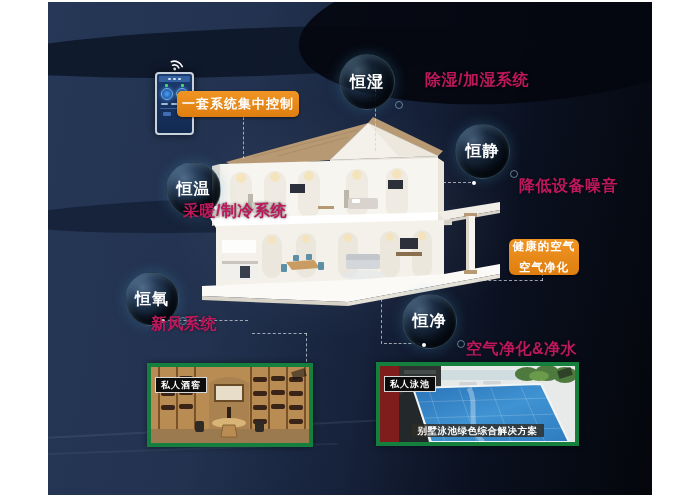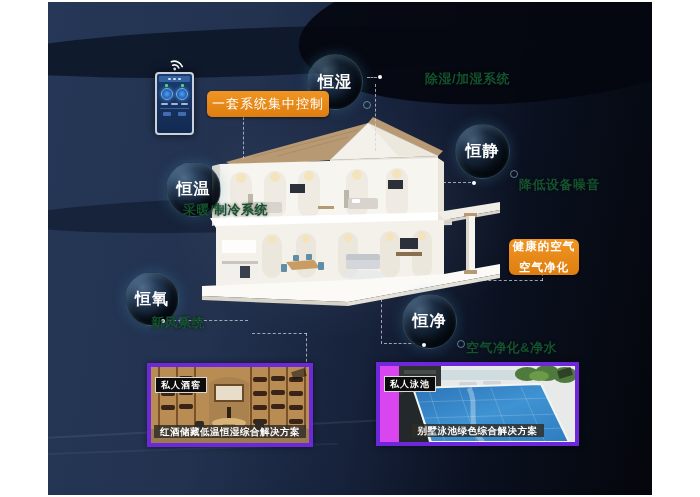--- a/index.html
+++ b/index.html
@@ -22,32 +22,32 @@
   
   .bubble{position:absolute;z-index:5;border-radius:50%;display:flex;align-items:center;justify-content:center;
     color:#fff;font-weight:700;font-size:16px;letter-spacing:1px;
     background:radial-gradient(circle at 32% 28%,rgba(125,165,195,.50) 0%,rgba(45,75,100,.38) 28%,rgba(10,20,32,.92) 62%,rgba(4,9,16,.96) 100%);
     border:1px solid rgba(140,190,215,.25);
     box-shadow:0 0 14px rgba(70,150,190,.30), inset 2px 3px 6px rgba(170,220,250,.22), inset -5px -7px 10px rgba(0,0,0,.55);}
   .bubble::after{content:"";position:absolute;right:-9px;bottom:0px;width:6px;height:6px;border-radius:50%;
     border:1px solid rgba(160,205,225,.55);}
 
   
-  .lbl{position:absolute;z-index:6;color:#14532d;font-weight:700;font-size:13px;white-space:nowrap;letter-spacing:.5px;
+  .lbl{position:absolute;z-index:6;color:#be185d;font-weight:700;font-size:16px;white-space:nowrap;letter-spacing:.5px;
        text-shadow:0 0 3px rgba(0,0,0,.6);padding-left:36px;}
 
   
   .dot{position:absolute;z-index:6;width:4px;height:4px;border-radius:50%;background:#ffffff;}
   .hline{position:absolute;z-index:4;height:0;border-top:1px dashed rgba(205,210,218,.75);}
   .vline{position:absolute;z-index:4;width:0;border-left:1px dashed rgba(205,210,218,.75);}
 
   
   .pill{position:absolute;z-index:6;display:flex;align-items:center;justify-content:center;
-    background:linear-gradient(#f09523,#de7e10);color:#fff;font-weight:400;font-size:13px;letter-spacing:1px;
-    border-radius:5px;box-shadow:0 1px 3px rgba(0,0,0,.5);margin-left:30px;}
+    background:linear-gradient(#f09523,#de7e10);color:#fff;font-weight:700;font-size:13px;letter-spacing:1px;
+    border-radius:5px;box-shadow:0 1px 3px rgba(0,0,0,.5);}
   .wbox{position:absolute;z-index:6;display:flex;flex-direction:column;align-items:center;justify-content:space-between;
     background:linear-gradient(#f09523,#de7e10);color:#fff;font-weight:700;font-size:11.5px;line-height:15px;
     letter-spacing:1px;border-radius:6px;box-shadow:0 1px 3px rgba(0,0,0,.5);}
 
   
   .panel{position:absolute;z-index:6;left:155px;top:72px;width:39px;height:63px;border:2px solid #c9d1dc;border-radius:4px;
     background:linear-gradient(#1c3b6e,#122a52);box-shadow:0 0 8px rgba(0,0,0,.6);box-sizing:border-box;padding:2px;}
   .p-head{height:6px;background:#35619f;border-radius:1px;display:flex;align-items:center;justify-content:center;gap:2px;}
   .p-head i{width:3px;height:2px;background:#cfe0f5;border-radius:1px;}
   .p-leds{display:flex;justify-content:space-around;margin-top:2px;}
@@ -61,21 +61,21 @@
   .p-btns{display:flex;justify-content:space-around;margin-top:3px;}
   .p-btns i{width:8px;height:4px;background:#3f6db0;border-radius:1px;}
 
   
   .wifi{position:absolute;z-index:6;left:167px;top:56px;transform:rotate(24deg);}
 
   
   .house{position:absolute;z-index:3;left:198px;top:110px;width:304px;height:232px;}
 
   
-  .card{position:absolute;z-index:6;background:#d946ef;border:4px solid #6d28d9;box-shadow:0 0 6px rgba(0,0,0,.45);}
+  .card{position:absolute;z-index:6;background:#7f1d1d;border:4px solid #15803d;box-shadow:0 0 6px rgba(0,0,0,.45);}
   .card svg{display:block;}
   .tag{position:absolute;left:4px;top:10px;background:#0c0c0c;border:1px solid #d8d8d8;color:#fff;
     font-size:9px;font-weight:700;letter-spacing:1px;padding:2px 5px;line-height:10px;}
   .cap{position:absolute;left:50%;transform:translateX(-50%);bottom:5px;background:rgba(48,44,38,.82);
     color:#fff;font-size:9.5px;font-weight:700;letter-spacing:.5px;line-height:13px;padding:0 6px;white-space:nowrap;}
   .wm{position:absolute;right:3px;top:3px;width:14px;height:8px;background:rgba(20,20,20,.55);transform:rotate(-18deg);}
 </style>
 </head>
 <body>
 
@@ -226,21 +226,21 @@
   <div class="hline" style="left:384px;top:343px;width:37px;"></div>
   <div class="hline" style="left:252px;top:333px;width:55px;"></div>
   <div class="vline" style="left:306px;top:333px;height:34px;"></div>
 
   <div class="dot" style="left:378px;top:75px;"></div>
   <div class="dot" style="left:472px;top:181px;"></div>
   <div class="dot" style="left:214px;top:206px;"></div>
   <div class="dot" style="left:161px;top:319px;"></div>
   <div class="dot" style="left:422px;top:343px;"></div>
 
-  <div class="bubble" style="left:307px;top:54px;width:54px;height:54px;font-family:Liberation Serif, serif;">恒湿</div>
+  <div class="bubble" style="left:339px;top:54px;width:54px;height:54px;font-family:Liberation Serif, serif;">恒湿</div>
   <div class="bubble" style="left:166px;top:162px;width:53px;height:53px;">恒温</div>
   <div class="bubble" style="left:455px;top:124px;width:53px;height:53px;">恒静</div>
   <div class="bubble" style="left:125px;top:272px;width:52px;height:52px;">恒氧</div>
   <div class="bubble" style="left:402px;top:294px;width:53px;height:53px;">恒净</div>
 
   <div class="lbl" style="left:389px;top:70px;">除湿/加湿系统</div>
   <div class="lbl" style="left:483px;top:176px;">降低设备噪音</div>
   <div class="lbl" style="left:147px;top:201px;">采暖/制冷系统</div>
   <div class="lbl" style="left:115px;top:314px;">新风系统</div>
   <div class="lbl" style="left:430px;top:339px;">空气净化&amp;净水</div>
@@ -285,21 +285,20 @@
       <path d="M58,62 L58,16 Q78,4 98,16 L98,62 Z" fill="#a9824f"></path>
       <rect x="64" y="18" width="28" height="16" fill="#e8ddc8" stroke="#6b4a26" stroke-width="2"></rect>
       <rect x="76" y="40" width="4" height="12" fill="#2e2013"></rect>
       <ellipse cx="78" cy="56" rx="17" ry="5" fill="#d9b477"></ellipse>
       <polygon points="72,58 84,58 86,70 70,70" fill="#b98c54" stroke="#8a6434" stroke-width="1"></polygon>
       <rect x="44" y="54" width="9" height="11" rx="2" fill="#2e2a26"></rect>
       <rect x="104" y="54" width="9" height="11" rx="2" fill="#2e2a26"></rect>
     </svg>
     <div class="wm"></div>
     <div class="tag">私人酒窖</div>
-    <div class="cap">红酒储藏低温恒湿综合解决方案</div>
   </div>
 
   <div class="card" style="left:376px;top:362px;width:176px;height:76px;padding-left:19px;">
     <svg width="176" height="76" viewBox="0 0 176 76">
       <rect width="176" height="76" fill="#e8eae9"></rect>
       <rect x="0" y="0" width="42" height="30" fill="#2f3433"></rect>
       <rect x="5" y="4" width="32" height="4" fill="#454b4a"></rect>
         <rect x="5" y="12" width="32" height="4" fill="#454b4a"></rect>
       <rect x="42" y="4" width="134" height="10" fill="#c8d8dd" opacity=".8"></rect>
       <g fill="#4f7a3e">

